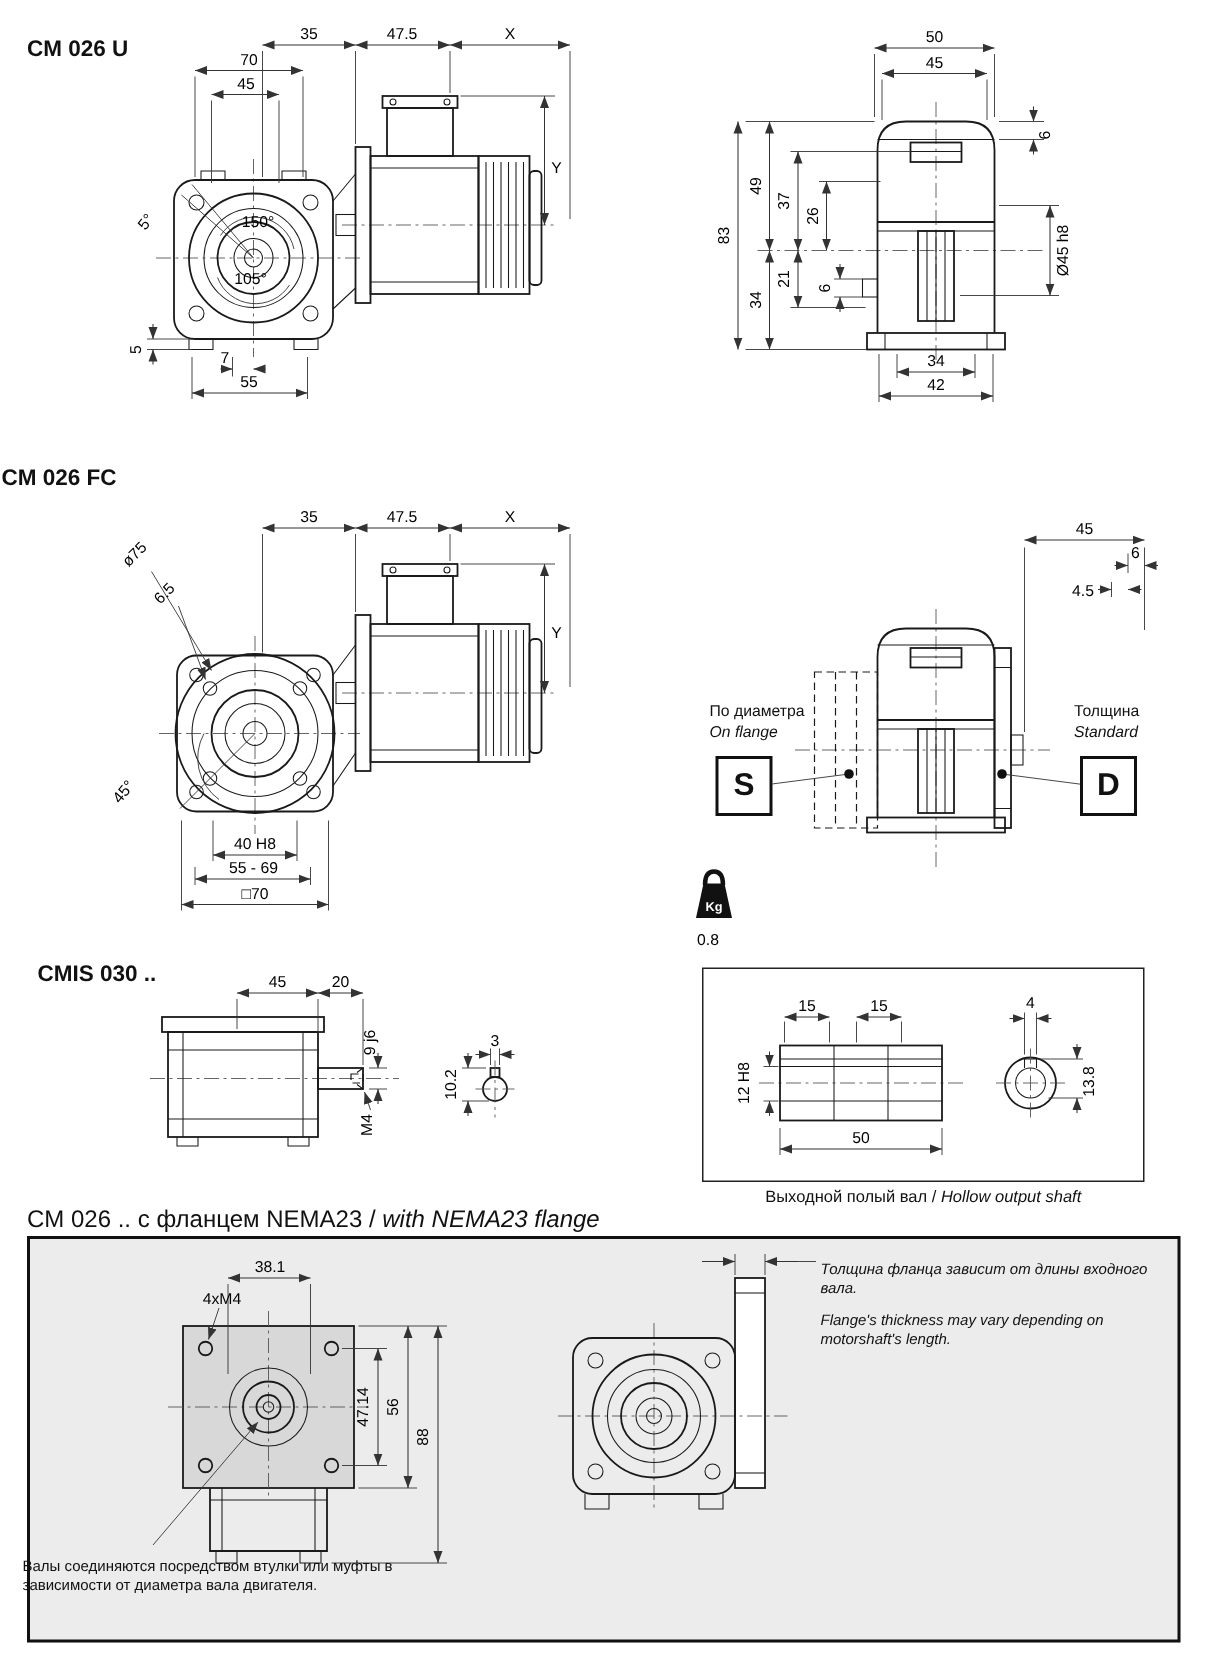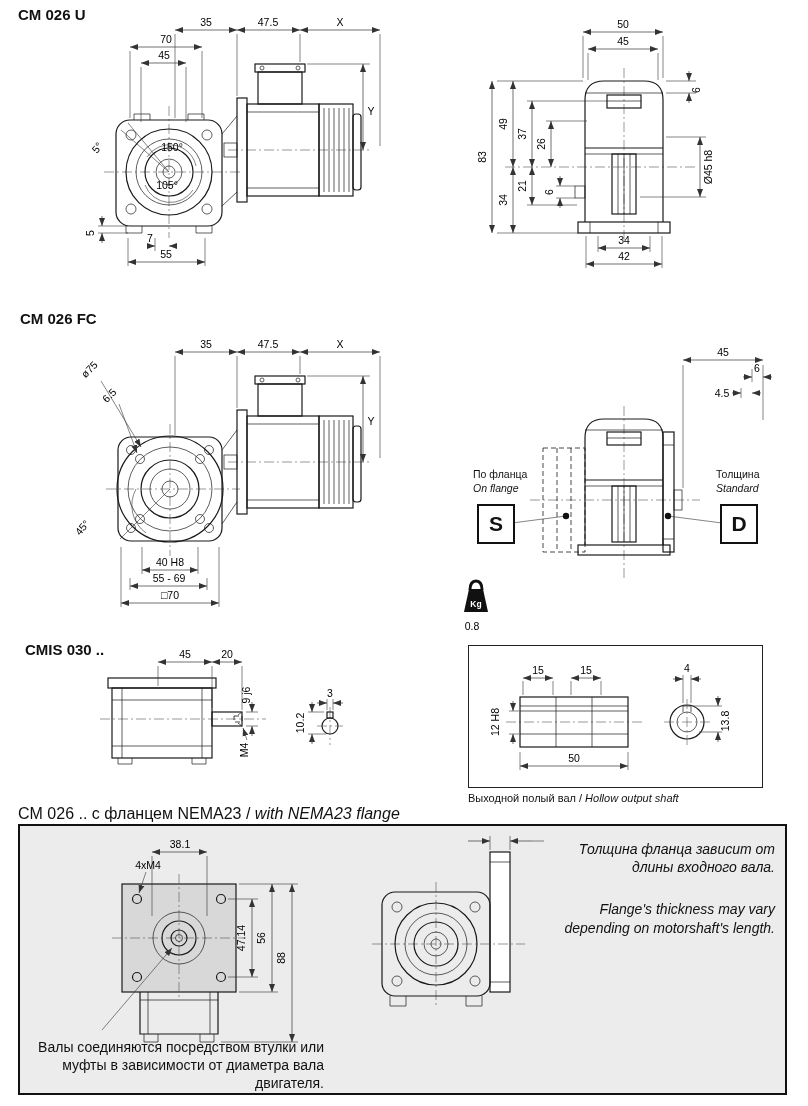--- a/index.html
+++ b/index.html
@@ -6,22 +6,22 @@
   #page{position:relative;width:808px;height:1106px;background:#fff;overflow:hidden;
         font-family:"Liberation Sans",sans-serif;color:#111;}
   .panel{position:absolute;box-sizing:border-box;}
   #drw{position:absolute;left:0;top:0;}
   .ttl{position:absolute;font-weight:bold;font-size:15px;white-space:nowrap;}
   .ttl-sm{position:absolute;font-weight:normal;font-size:16px;white-space:nowrap;}
   .it{font-style:italic;}
   .opt{position:absolute;font-size:10.5px;line-height:1.3;}
   .sdbox{position:absolute;width:34px;height:36px;border:2px solid #111;background:#fff;
          font-size:21px;font-weight:bold;display:flex;align-items:center;justify-content:center;}
-  .note{position:absolute;font-size:14px;line-height:1.3;color:#111;text-align:right;}
-  .cap{position:absolute;font-size:11px;}
+  .note{position:absolute;font-size:10px;line-height:1.3;color:#111;}
+  .cap{position:absolute;font-size:11px;text-align:center;}
   
   .ln{fill:none;stroke:#1a1a1a;stroke-width:1.2;}
   .ln2{fill:none;stroke:#1a1a1a;stroke-width:0.7;}
   .ext{fill:none;stroke:#333;stroke-width:0.6;}
   .dim{fill:none;stroke:#333;stroke-width:0.7;marker-start:url(#arr);marker-end:url(#arr);}
   .dime{fill:none;stroke:#333;stroke-width:0.7;marker-end:url(#arr);}
   .cl{fill:none;stroke:#555;stroke-width:0.6;stroke-dasharray:10 3 2 3;}
   .dsh{fill:none;stroke:#1a1a1a;stroke-width:0.8;stroke-dasharray:5 3;}
   .dt{font-family:"Liberation Sans",sans-serif;font-size:10.5px;fill:#000;text-anchor:middle;}
 </style>
@@ -440,43 +440,43 @@
       <circle class="ln2" cx="475" cy="981" r="5"></circle>
       <path class="ln2" d="M390,996 v10 h16 v-10 M466,996 v10 h16 v-10"></path>
       <line class="ext" x1="490" y1="850" x2="490" y2="836"></line>
       <line class="ext" x1="510" y1="850" x2="510" y2="836"></line>
       <line class="dime" x1="468" y1="841" x2="490" y2="841"></line>
       <line class="dime" x1="532" y1="841" x2="510" y2="841"></line>
       <line class="ext" x1="532" y1="841" x2="544" y2="841"></line>
     </g>
   </svg>
 
-  <div class="ttl" style="left:18px;top:6px">CM 026 U</div>
-  <div class="ttl" style="left:20px;top:310px">CM 026 FC</div>
+  <div class="ttl" style="left:18px;top:24px">CM 026 U</div>
+  <div class="ttl" style="left:1px;top:310px">CM 026 FC</div>
   <div class="ttl" style="left:25px;top:641px">CMIS 030 ..</div>
   <div class="ttl-sm" style="left:18px;top:805px">
     <span>CM 026 .. с фланцем NEMA23</span><span> / </span><span class="it">with NEMA23 flange</span>
   </div>
 
   <div class="opt" style="left:473px;top:468px">
-    <div>По фланца</div>
+    <div>По диаметра</div>
     <div class="it">On flange</div>
   </div>
   <div class="sdbox" style="left:477px;top:504px">S</div>
   <div class="opt" style="left:716px;top:468px">
     <div>Толщина</div>
     <div class="it">Standard</div>
   </div>
   <div class="sdbox" style="left:720px;top:504px">D</div>
 
   <div class="cap" style="left:468px;top:792px;width:295px">
     <span>Выходной полый вал</span><span> / </span><span class="it">Hollow output shaft</span>
   </div>
 
   <div class="note it" style="left:547px;top:840px;width:228px">
     <div>Толщина фланца зависит от длины входного вала.</div>
-    <div style="margin-top:24px">Flange's thickness may vary depending on motorshaft's length.</div>
-  </div>
-  <div class="note" style="left:32px;top:1038px;width:292px">
+    <div style="margin-top:8px">Flange's thickness may vary depending on motorshaft's length.</div>
+  </div>
+  <div class="note" style="left:15px;top:1038px;width:292px">
     <div>Валы соединяются посредством втулки или муфты в зависимости от диаметра вала двигателя.</div>
   </div>
 
 </div>
 
 </body></html>

